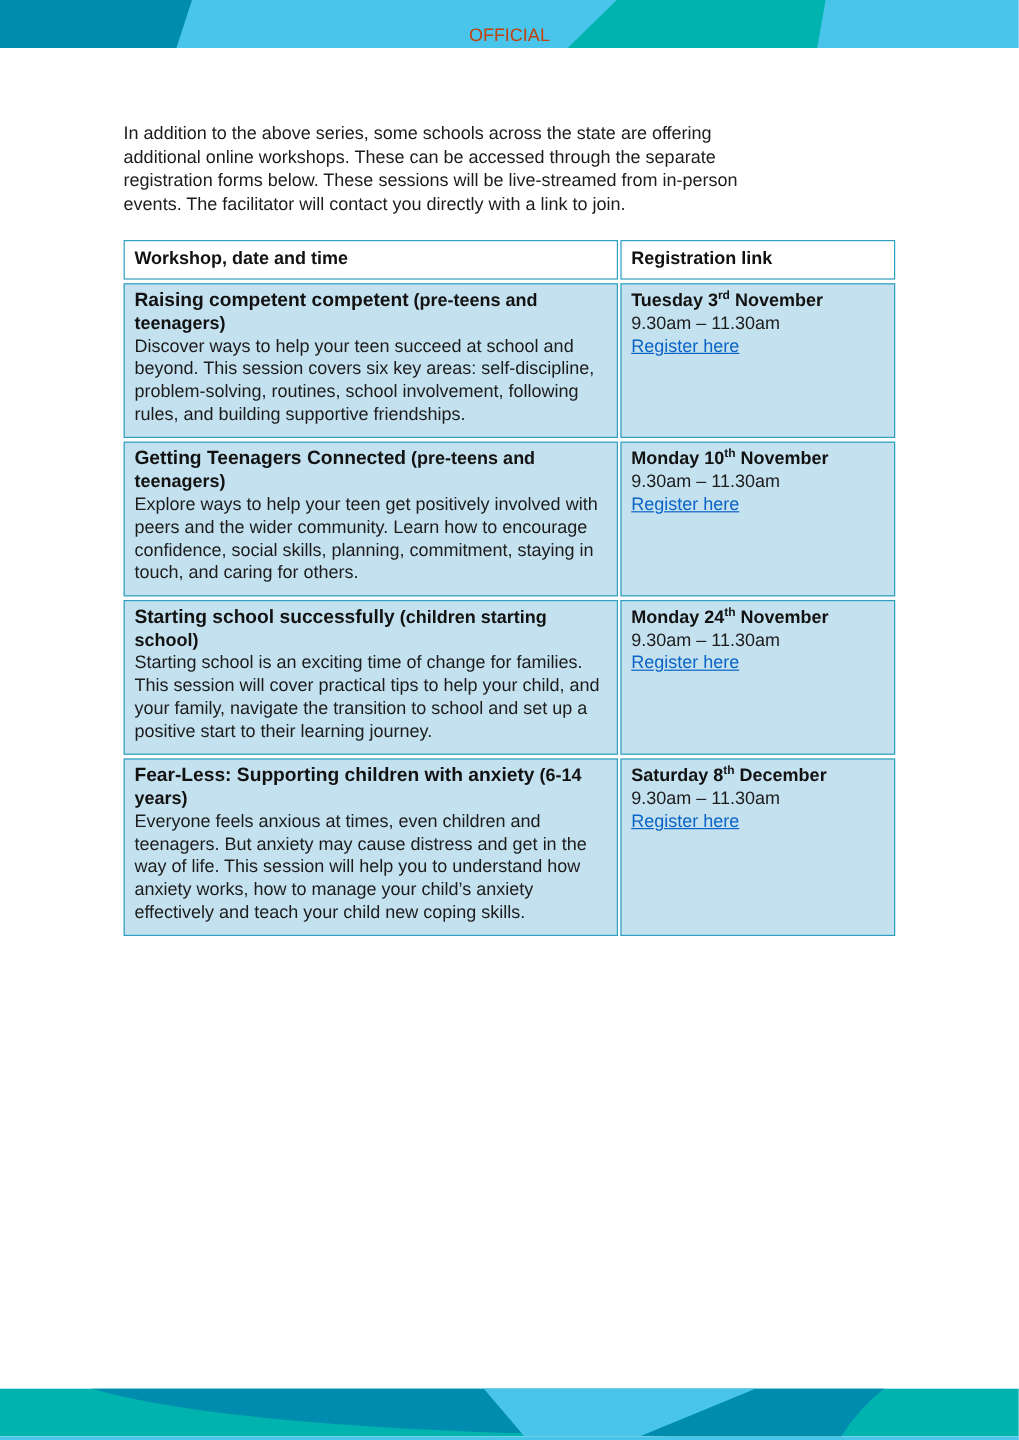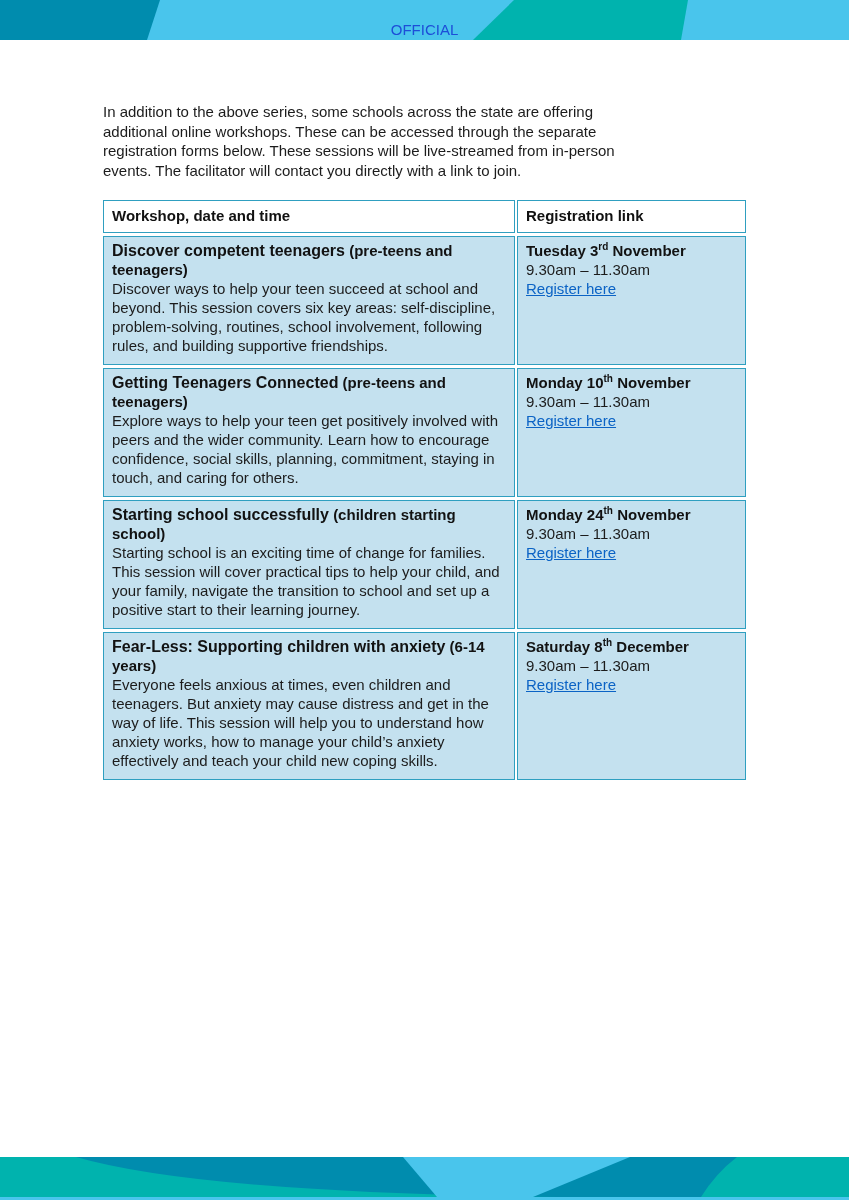--- a/index.html
+++ b/index.html
@@ -11,21 +11,21 @@
     font-family: "Liberation Sans", sans-serif;
     color: #1b1b1b;
     overflow: hidden;
   }
 
   
   .banner-top { position: absolute; top: 0; left: 0; width: 849px; height: 40px; }
   .banner-top svg { display: block; }
   .official-label {
     position: absolute; bottom: 2px; left: 0; width: 100%;
-    text-align: center; font-size: 15px; font-weight: 400; color: #1d4ed8;
+    text-align: center; font-size: 15px; font-weight: 400; color: #c2410c;
   }
 
   
   .content { position: absolute; top: 0; left: 0; width: 743px; padding: 0 103px; }
   .intro {
     margin: 102px 0 0 0;
     font-size: 15px; line-height: 19.5px; color: #1c1c1c;
   }
 
   table.workshops {
@@ -101,21 +101,21 @@
     </colgroup>
     <thead>
       <tr>
         <th>Workshop, date and time</th>
         <th>Registration link</th>
       </tr>
     </thead>
     <tbody>
       <tr>
         <td>
-          <span class="row-title">Discover competent teenagers</span>
+          <span class="row-title">Raising competent competent</span>
           <span class="row-audience">(pre-teens and teenagers)</span>
           <span class="row-desc">Discover ways to help your teen succeed at school and beyond. This session covers six key areas: self-discipline, problem-solving, routines, school involvement, following rules, and building supportive friendships.</span>
         </td>
         <td>
           <span class="date-line"><span>Tuesday 3</span><sup>rd</sup><span> November</span></span>
           <span class="time-line">9.30am – 11.30am</span>
           <a class="register-link" href="#">Register here</a>
         </td>
       </tr>
       <tr>

